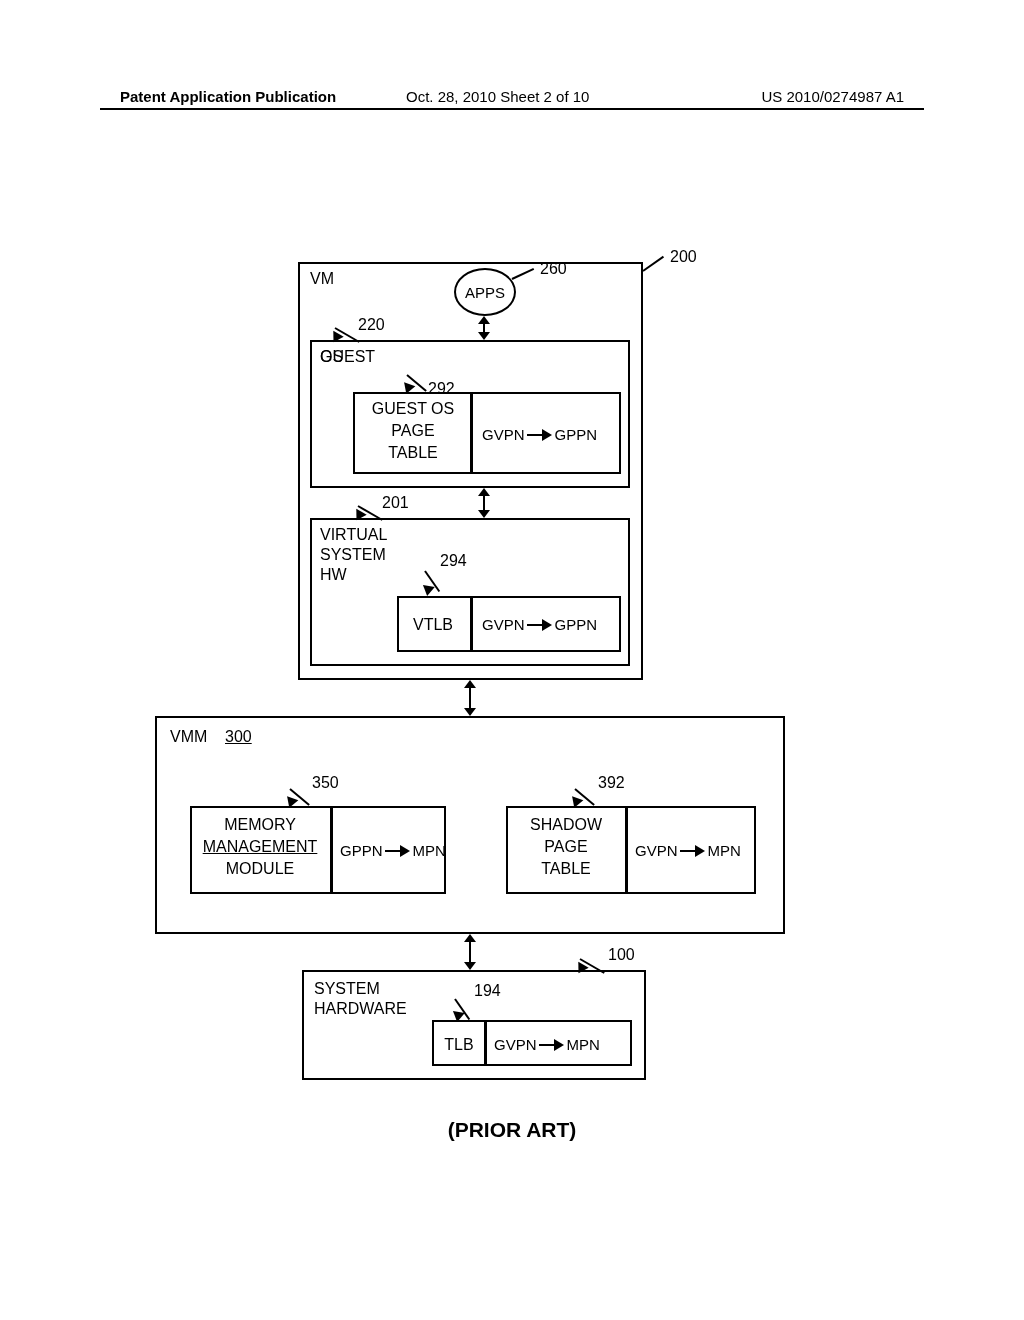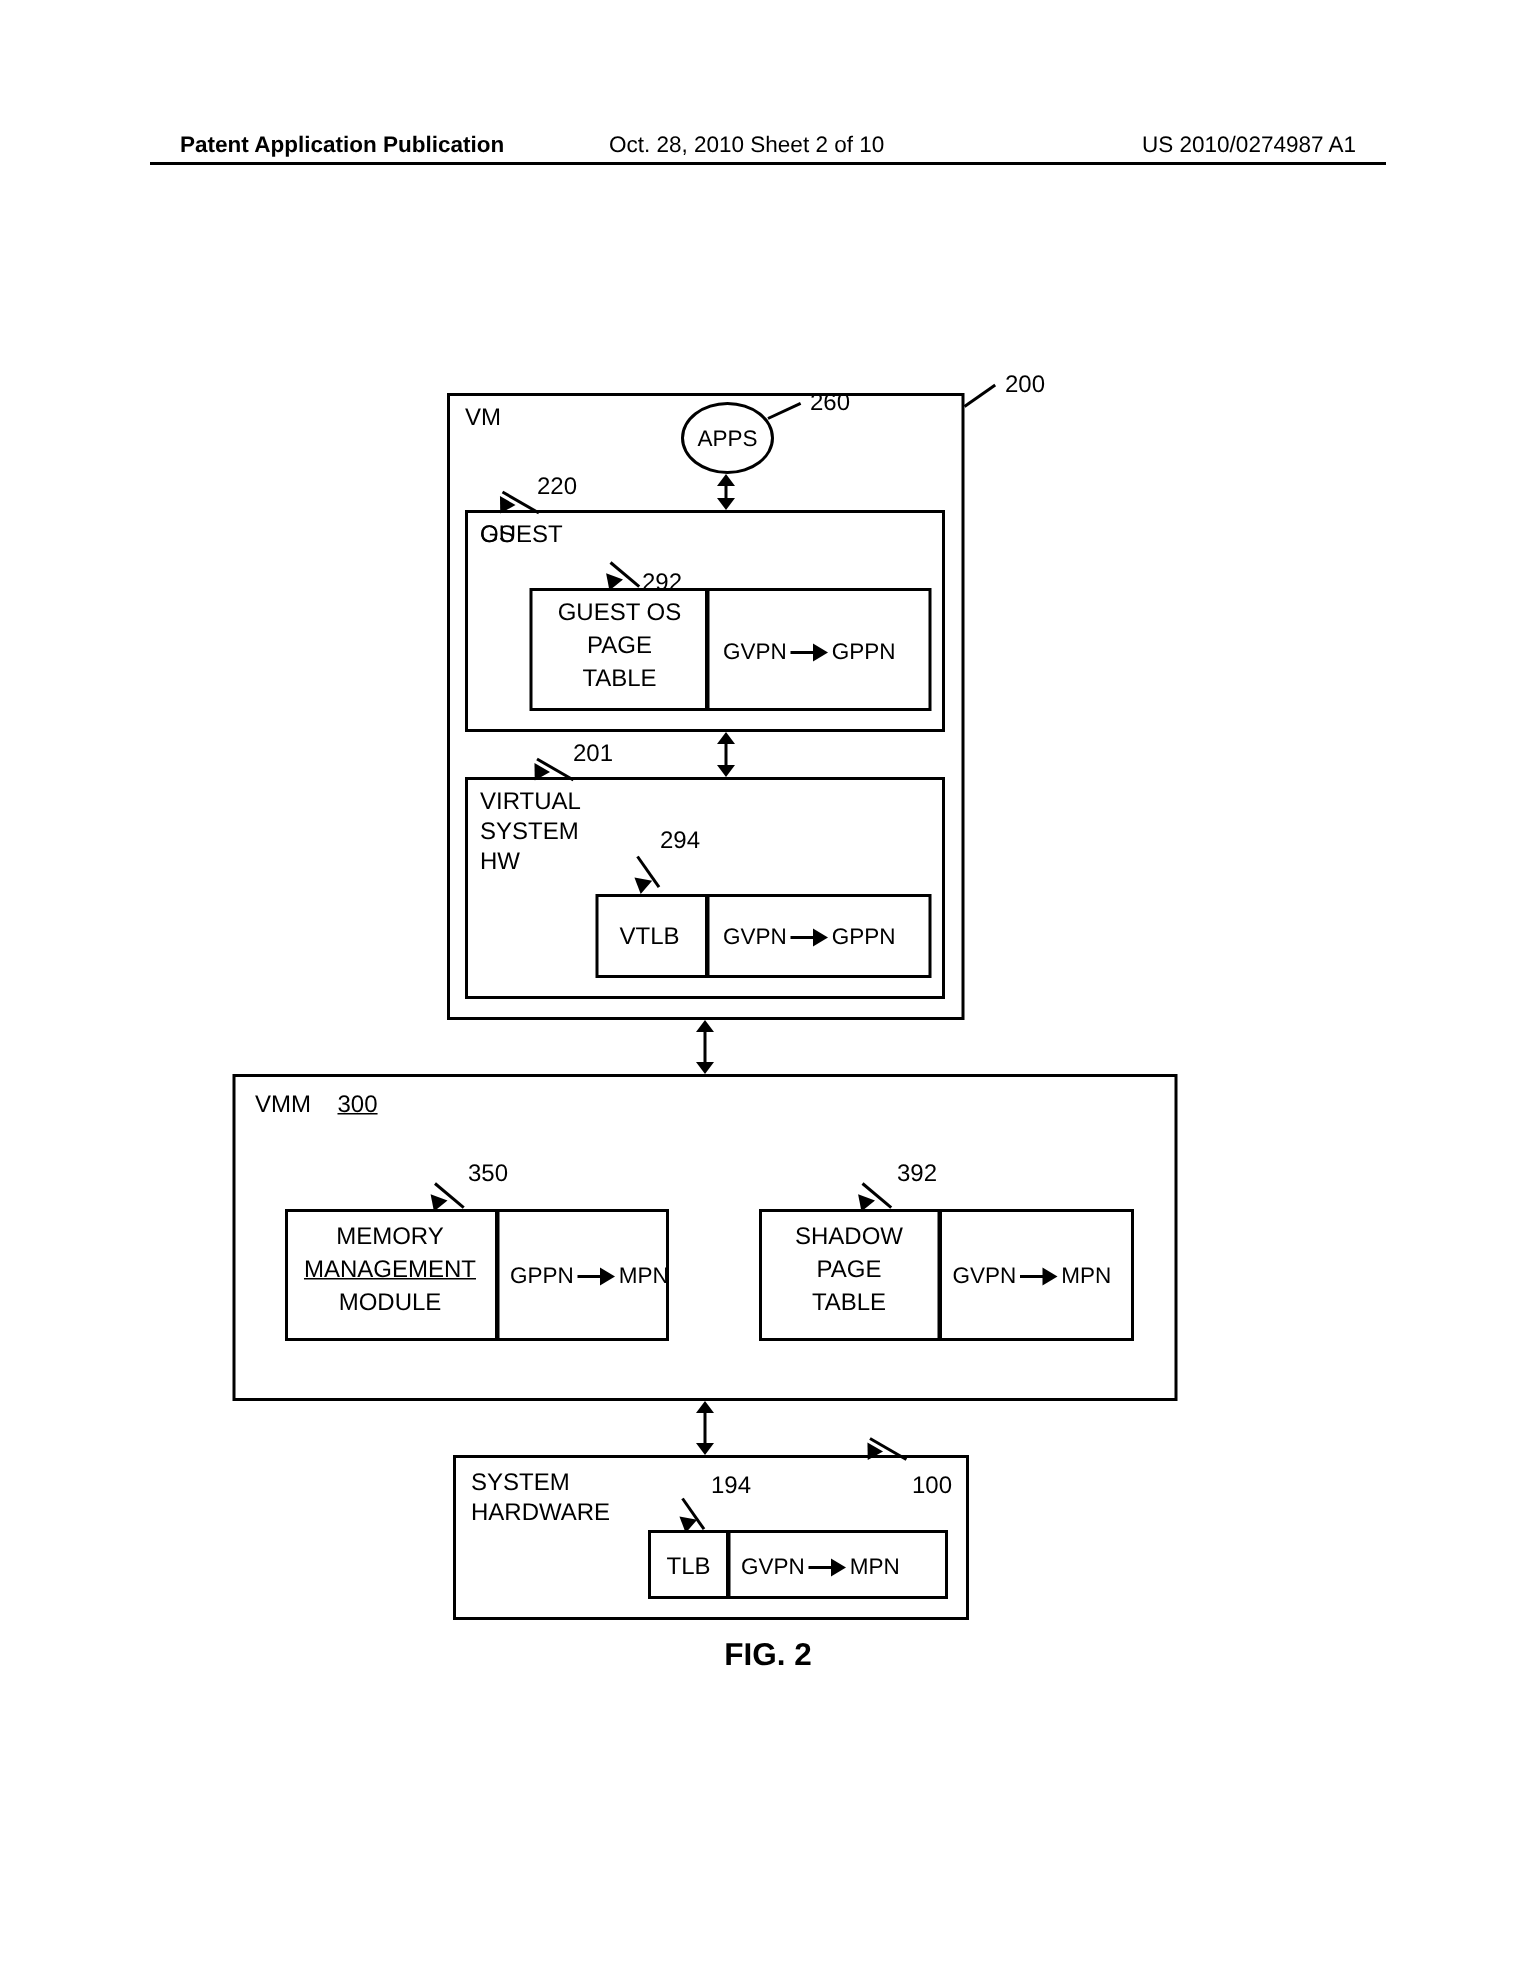--- a/index.html
+++ b/index.html
@@ -274,30 +274,30 @@
       <div class="shaft"></div>
       <div class="head-down"></div>
   </div>
 
   <div class="box" style="left:302px; top:970px; width:344px; height:110px;"></div>
   <span class="lbl" style="left:314px; top:980px;">SYSTEM</span>
   <span class="lbl" style="left:314px; top:1000px;">HARDWARE</span>
 
   <div class="leader" style="left:580px; top:958px; width:28px; transform: rotate(30deg);"></div>
   <div class="leader-head" style="left:575px; top:964px; transform: rotate(30deg);"></div>
-  <span class="lbl" style="left:608px; top:946px;margin-top:36px;">100</span>
+  <span class="lbl" style="left:608px; top:946px;">100</span>
 
   <div class="box" style="left:432px; top:1020px; width:200px; height:46px;"></div>
   <div class="vdiv" style="left:484px; top:1020px; height:46px;"></div>
   <span class="lbl center-text" style="left:437px; top:1036px; width:44px;">TLB</span>
   <div class="mapping" style="left:494px; top:1036px;">
     <span>GVPN</span>
     <span class="arrow-r"></span>
     <span>MPN</span>
   </div>
 
   <div class="leader" style="left:455px; top:998px; width:25px; transform: rotate(55deg);"></div>
   <div class="leader-head" style="left:452px; top:1012px; transform: rotate(10deg);"></div>
   <span class="lbl" style="left:474px; top:982px;">194</span>
 
-  <div class="fig-caption" style="top:1092px;">FIG. 2</div>
+  <div class="fig-caption" style="top:1118px;">(PRIOR ART)</div>
 
 </div>
 
 </body></html>

